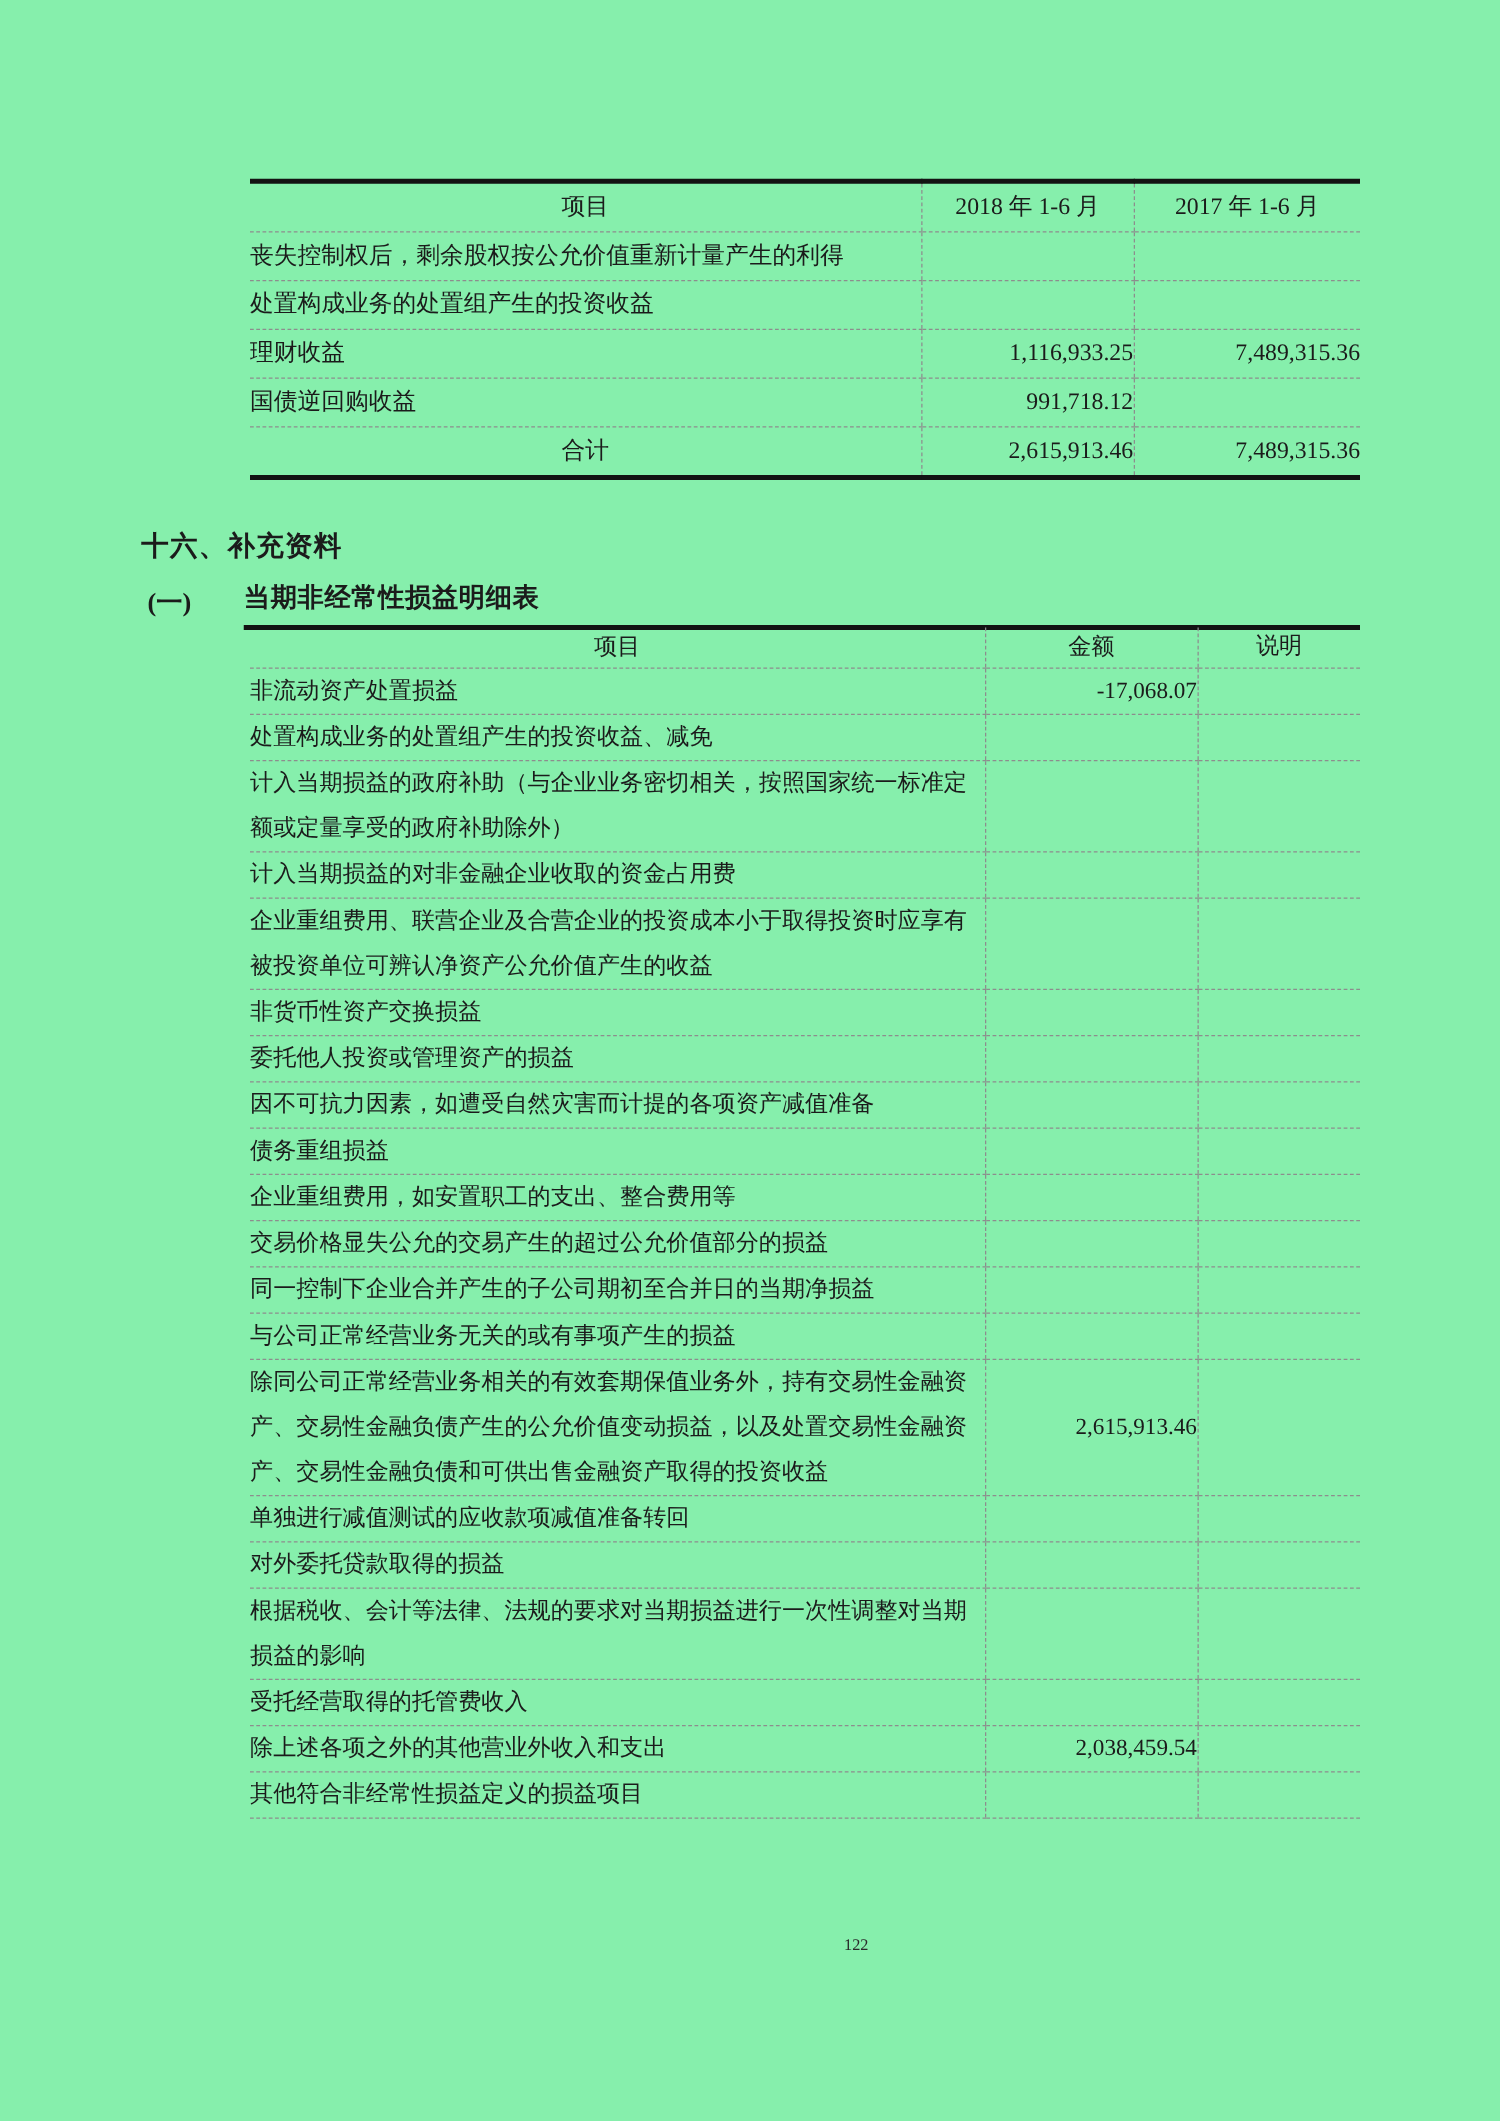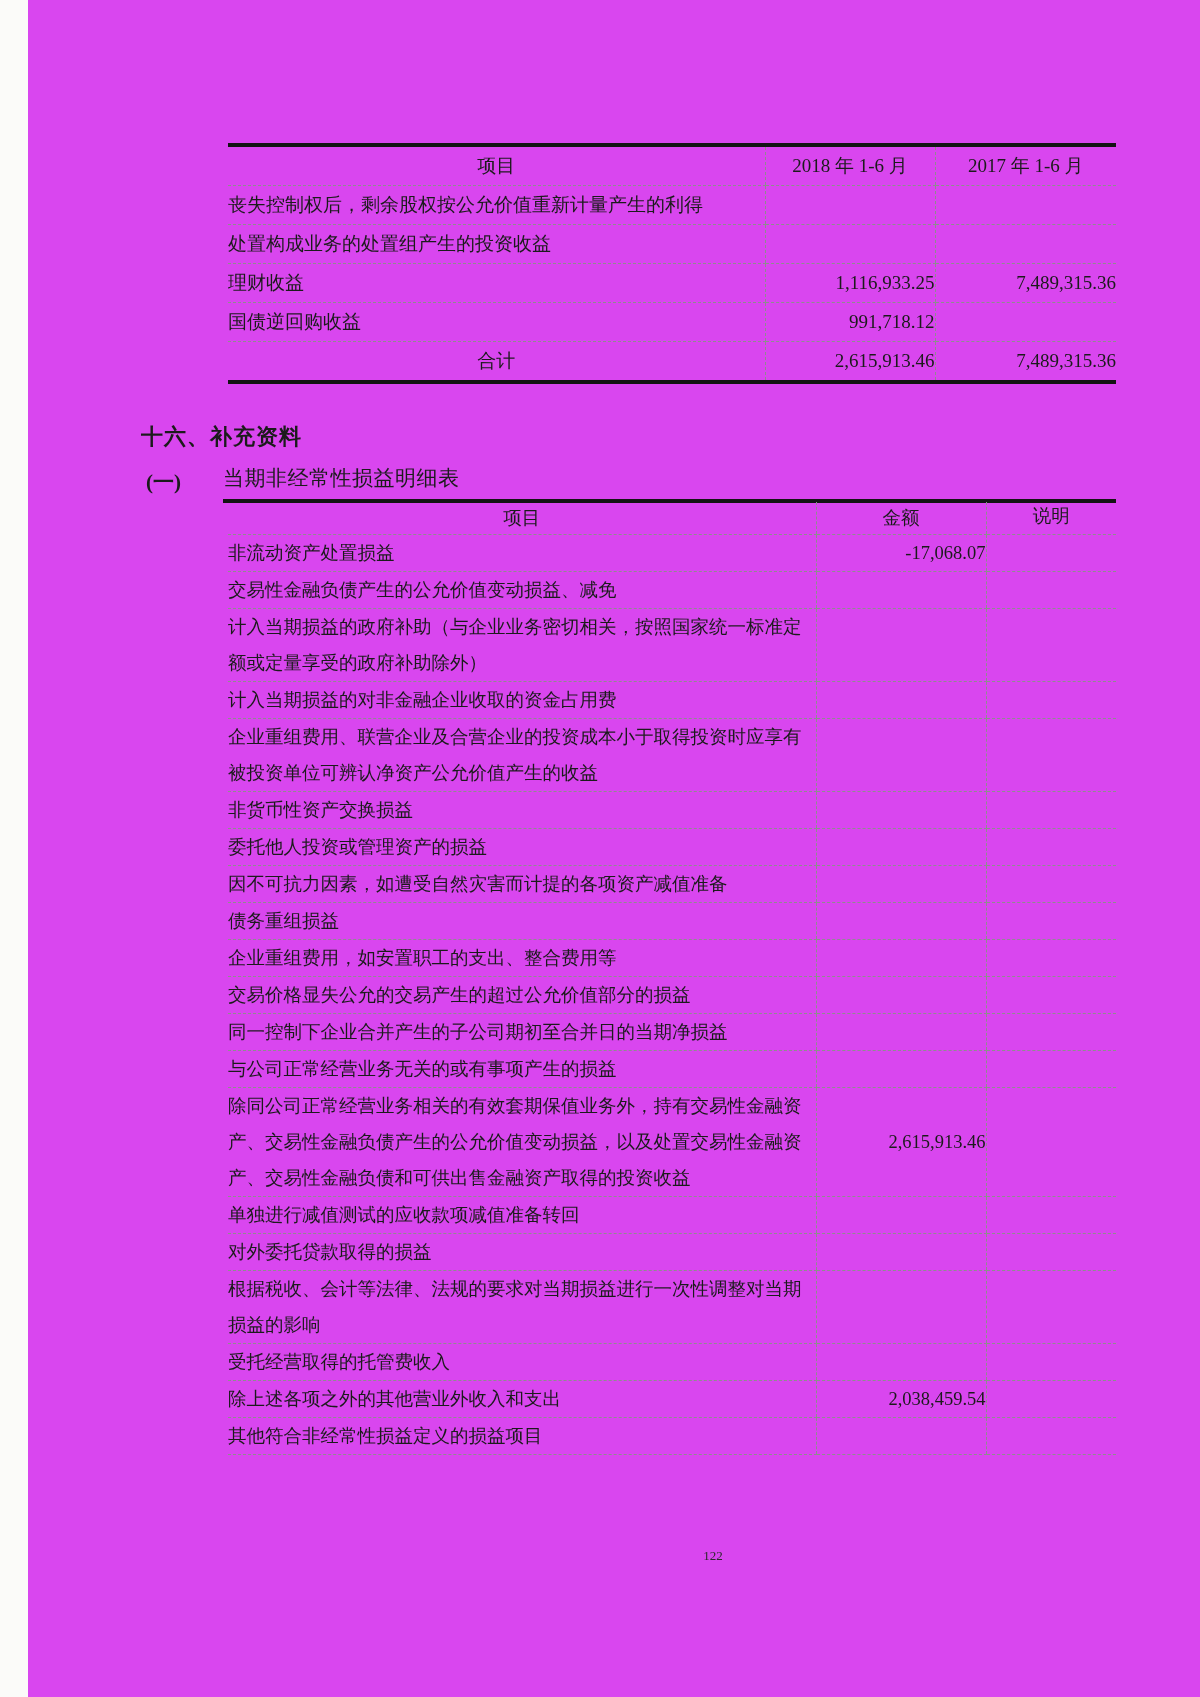--- a/index.html
+++ b/index.html
@@ -4,21 +4,21 @@
 <style>
   html, body { margin:0; padding:0; }
   body {
     width:1200px; height:1697px;
     background:#fbfbf9;
     font-family:"Liberation Serif","DejaVu Serif",serif;
     color:#1b1b1b;
     position:relative;
     overflow:hidden;
   }
-  .sheet { position:absolute; inset:0; background:#d946ef;margin-left:28px; }
+  .sheet { position:absolute; inset:0; background:#86efac; }
 
   
   table.fin {
     border-collapse:collapse;
     table-layout:fixed;
     position:absolute;
   }
   table.fin th, table.fin td {
     font-weight:normal;
     padding:0;
@@ -52,21 +52,21 @@
   .sub-index {
     position:absolute; left:118px; top:468px;
     font-size:21px; font-weight:bold;
   }
   .sub-title-wrap {
     position:absolute; left:195px; top:466px; width:893px;
     border-bottom:4px solid #131313;
     padding-bottom:7px;
     line-height:25px;
   }
-  .sub-title-wrap .sub-title { font-size:21px; font-weight:normal; letter-spacing:0.5px; }
+  .sub-title-wrap .sub-title { font-size:21px; font-weight:bold; letter-spacing:0.5px; }
 
   
   table.t2 {
     left:200px; top:502px; width:888px;
     font-size:18.5px;
   }
   table.t2 th { height:32px; line-height:32px; }
   table.t2 td { line-height:36px; padding-top:0; padding-bottom:0; }
 
   .page-number {
@@ -142,21 +142,21 @@
         <th class="c-note vline">说明</th>
       </tr>
     </thead>
     <tbody id="t2-body">
         <tr>
           <td class="c-item">非流动资产处置损益</td>
           <td class="c-num vline">-17,068.07</td>
           <td class="c-note vline"></td>
         </tr>
         <tr>
-          <td class="c-item">交易性金融负债产生的公允价值变动损益、减免</td>
+          <td class="c-item">处置构成业务的处置组产生的投资收益、减免</td>
           <td class="c-num vline"></td>
           <td class="c-note vline"></td>
         </tr>
         <tr>
           <td class="c-item">计入当期损益的政府补助（与企业业务密切相关，按照国家统一标准定额或定量享受的政府补助除外）</td>
           <td class="c-num vline"></td>
           <td class="c-note vline"></td>
         </tr>
         <tr>
           <td class="c-item">计入当期损益的对非金融企业收取的资金占用费</td>

